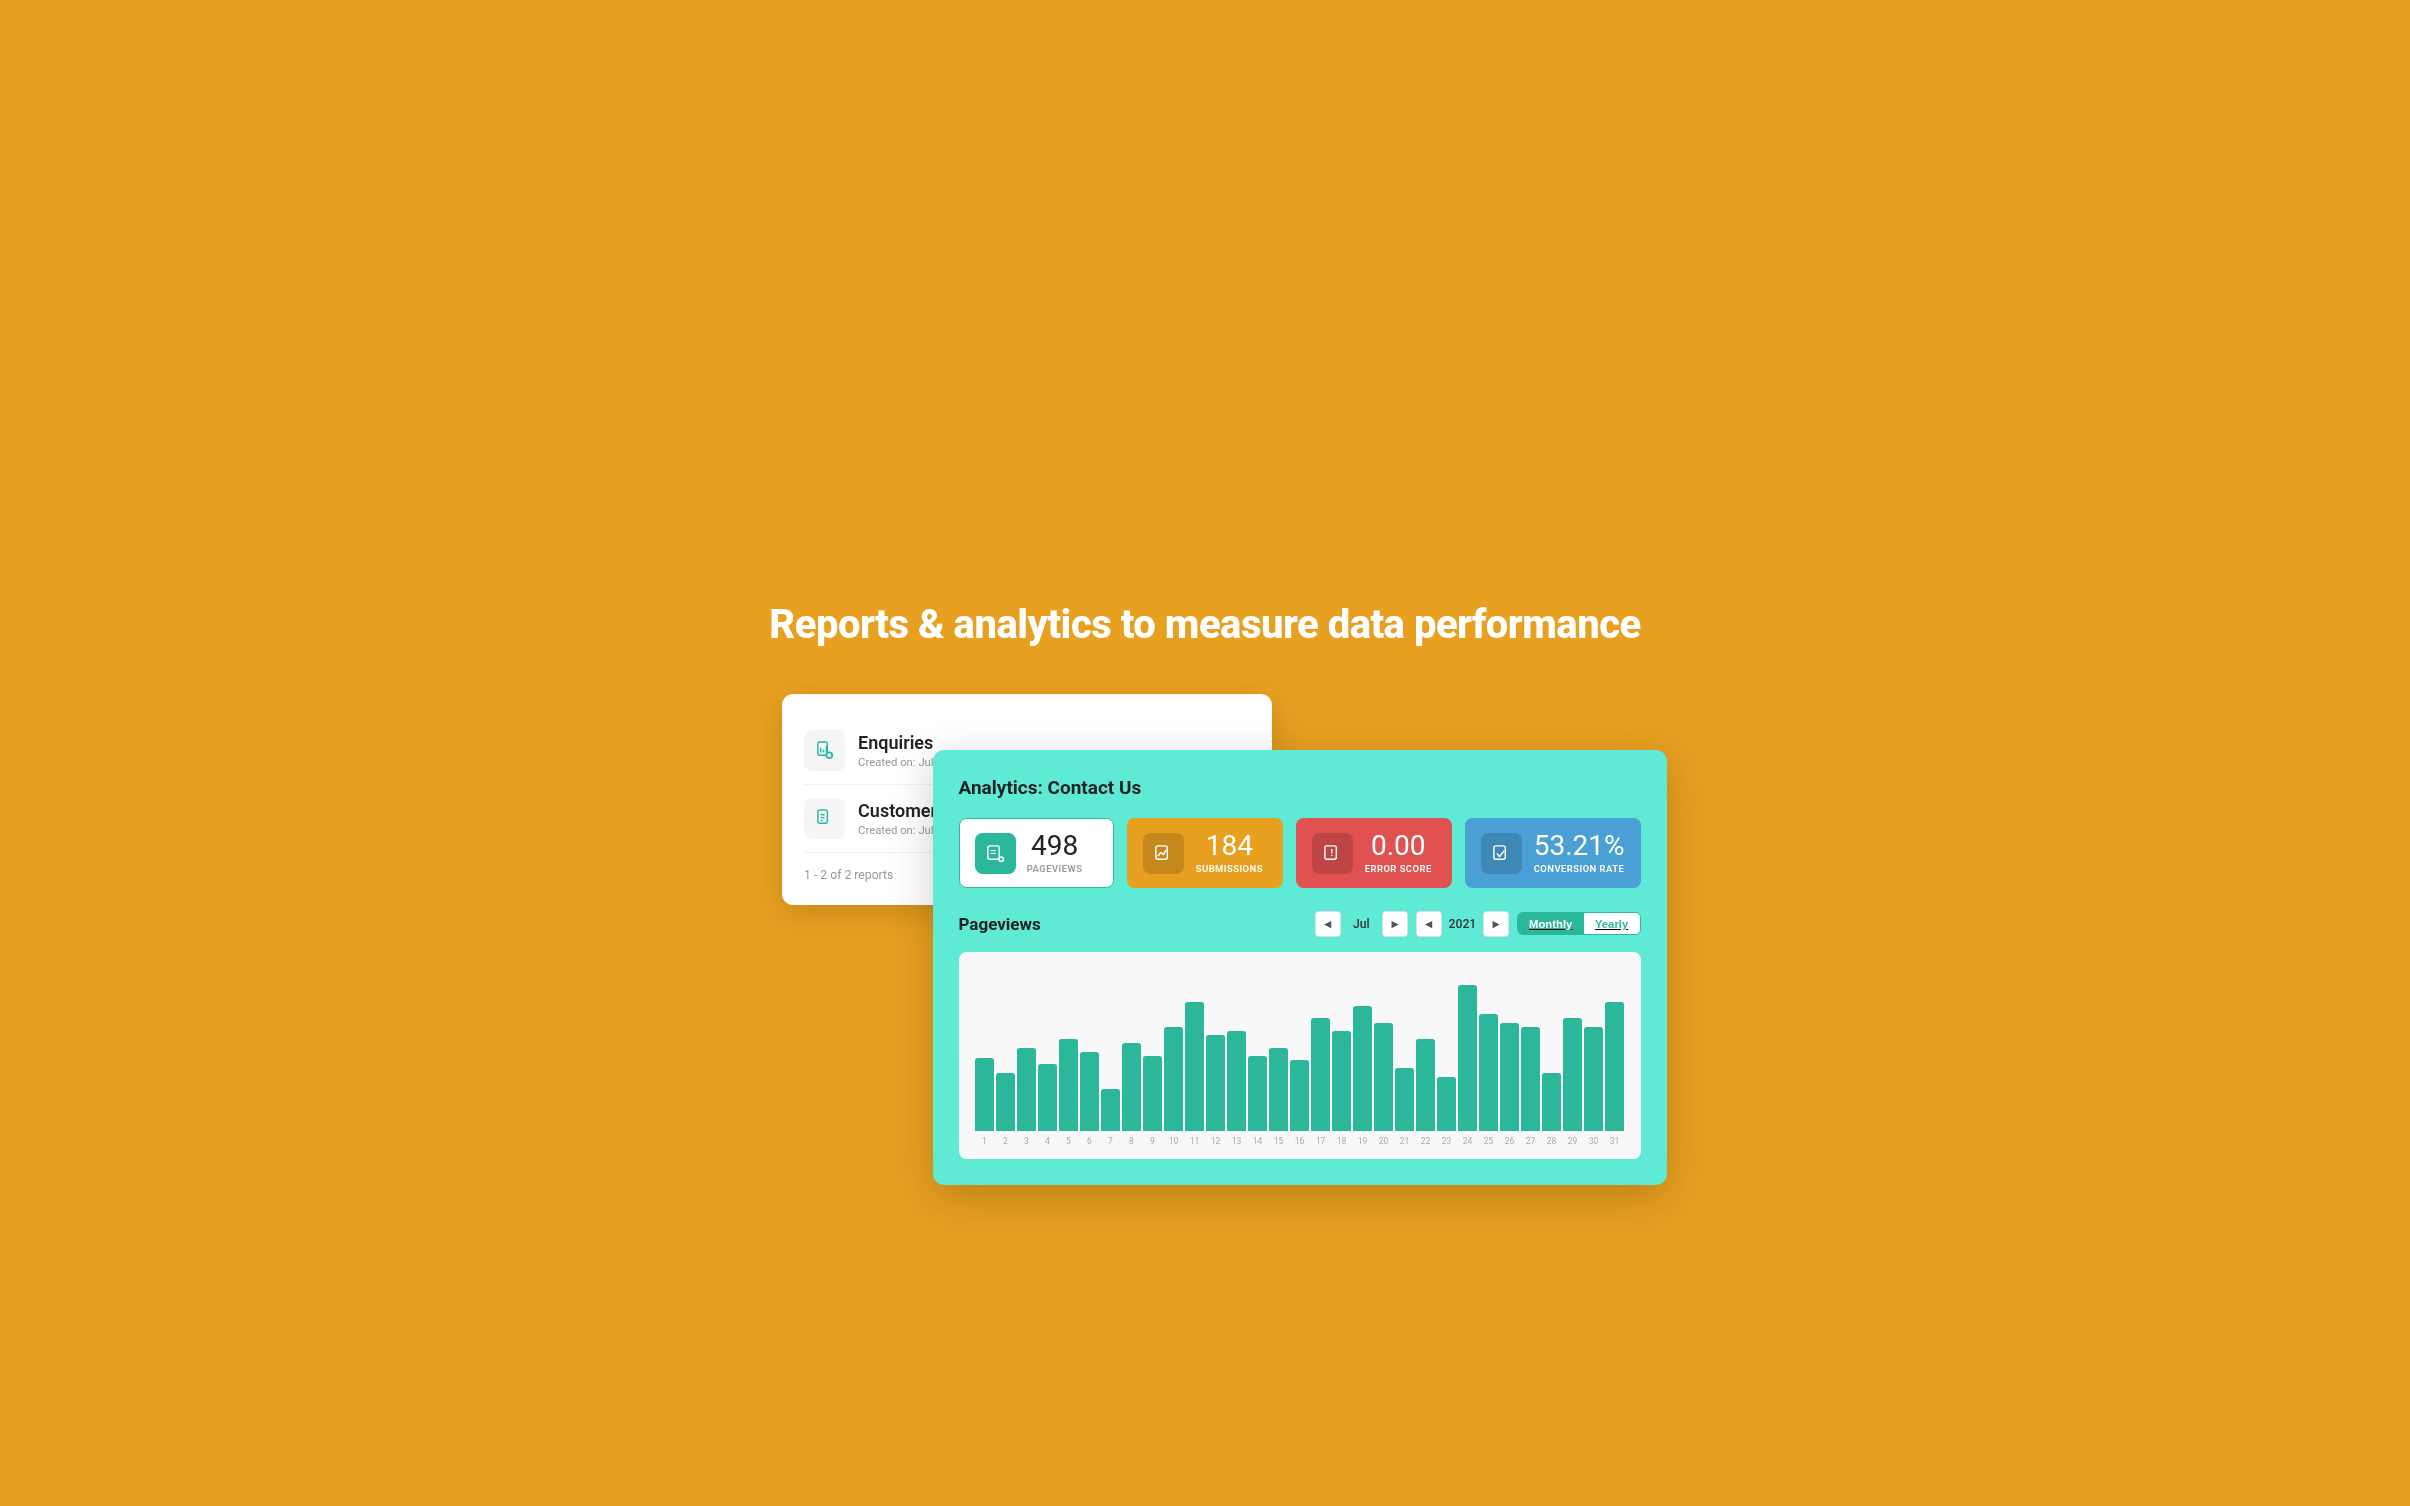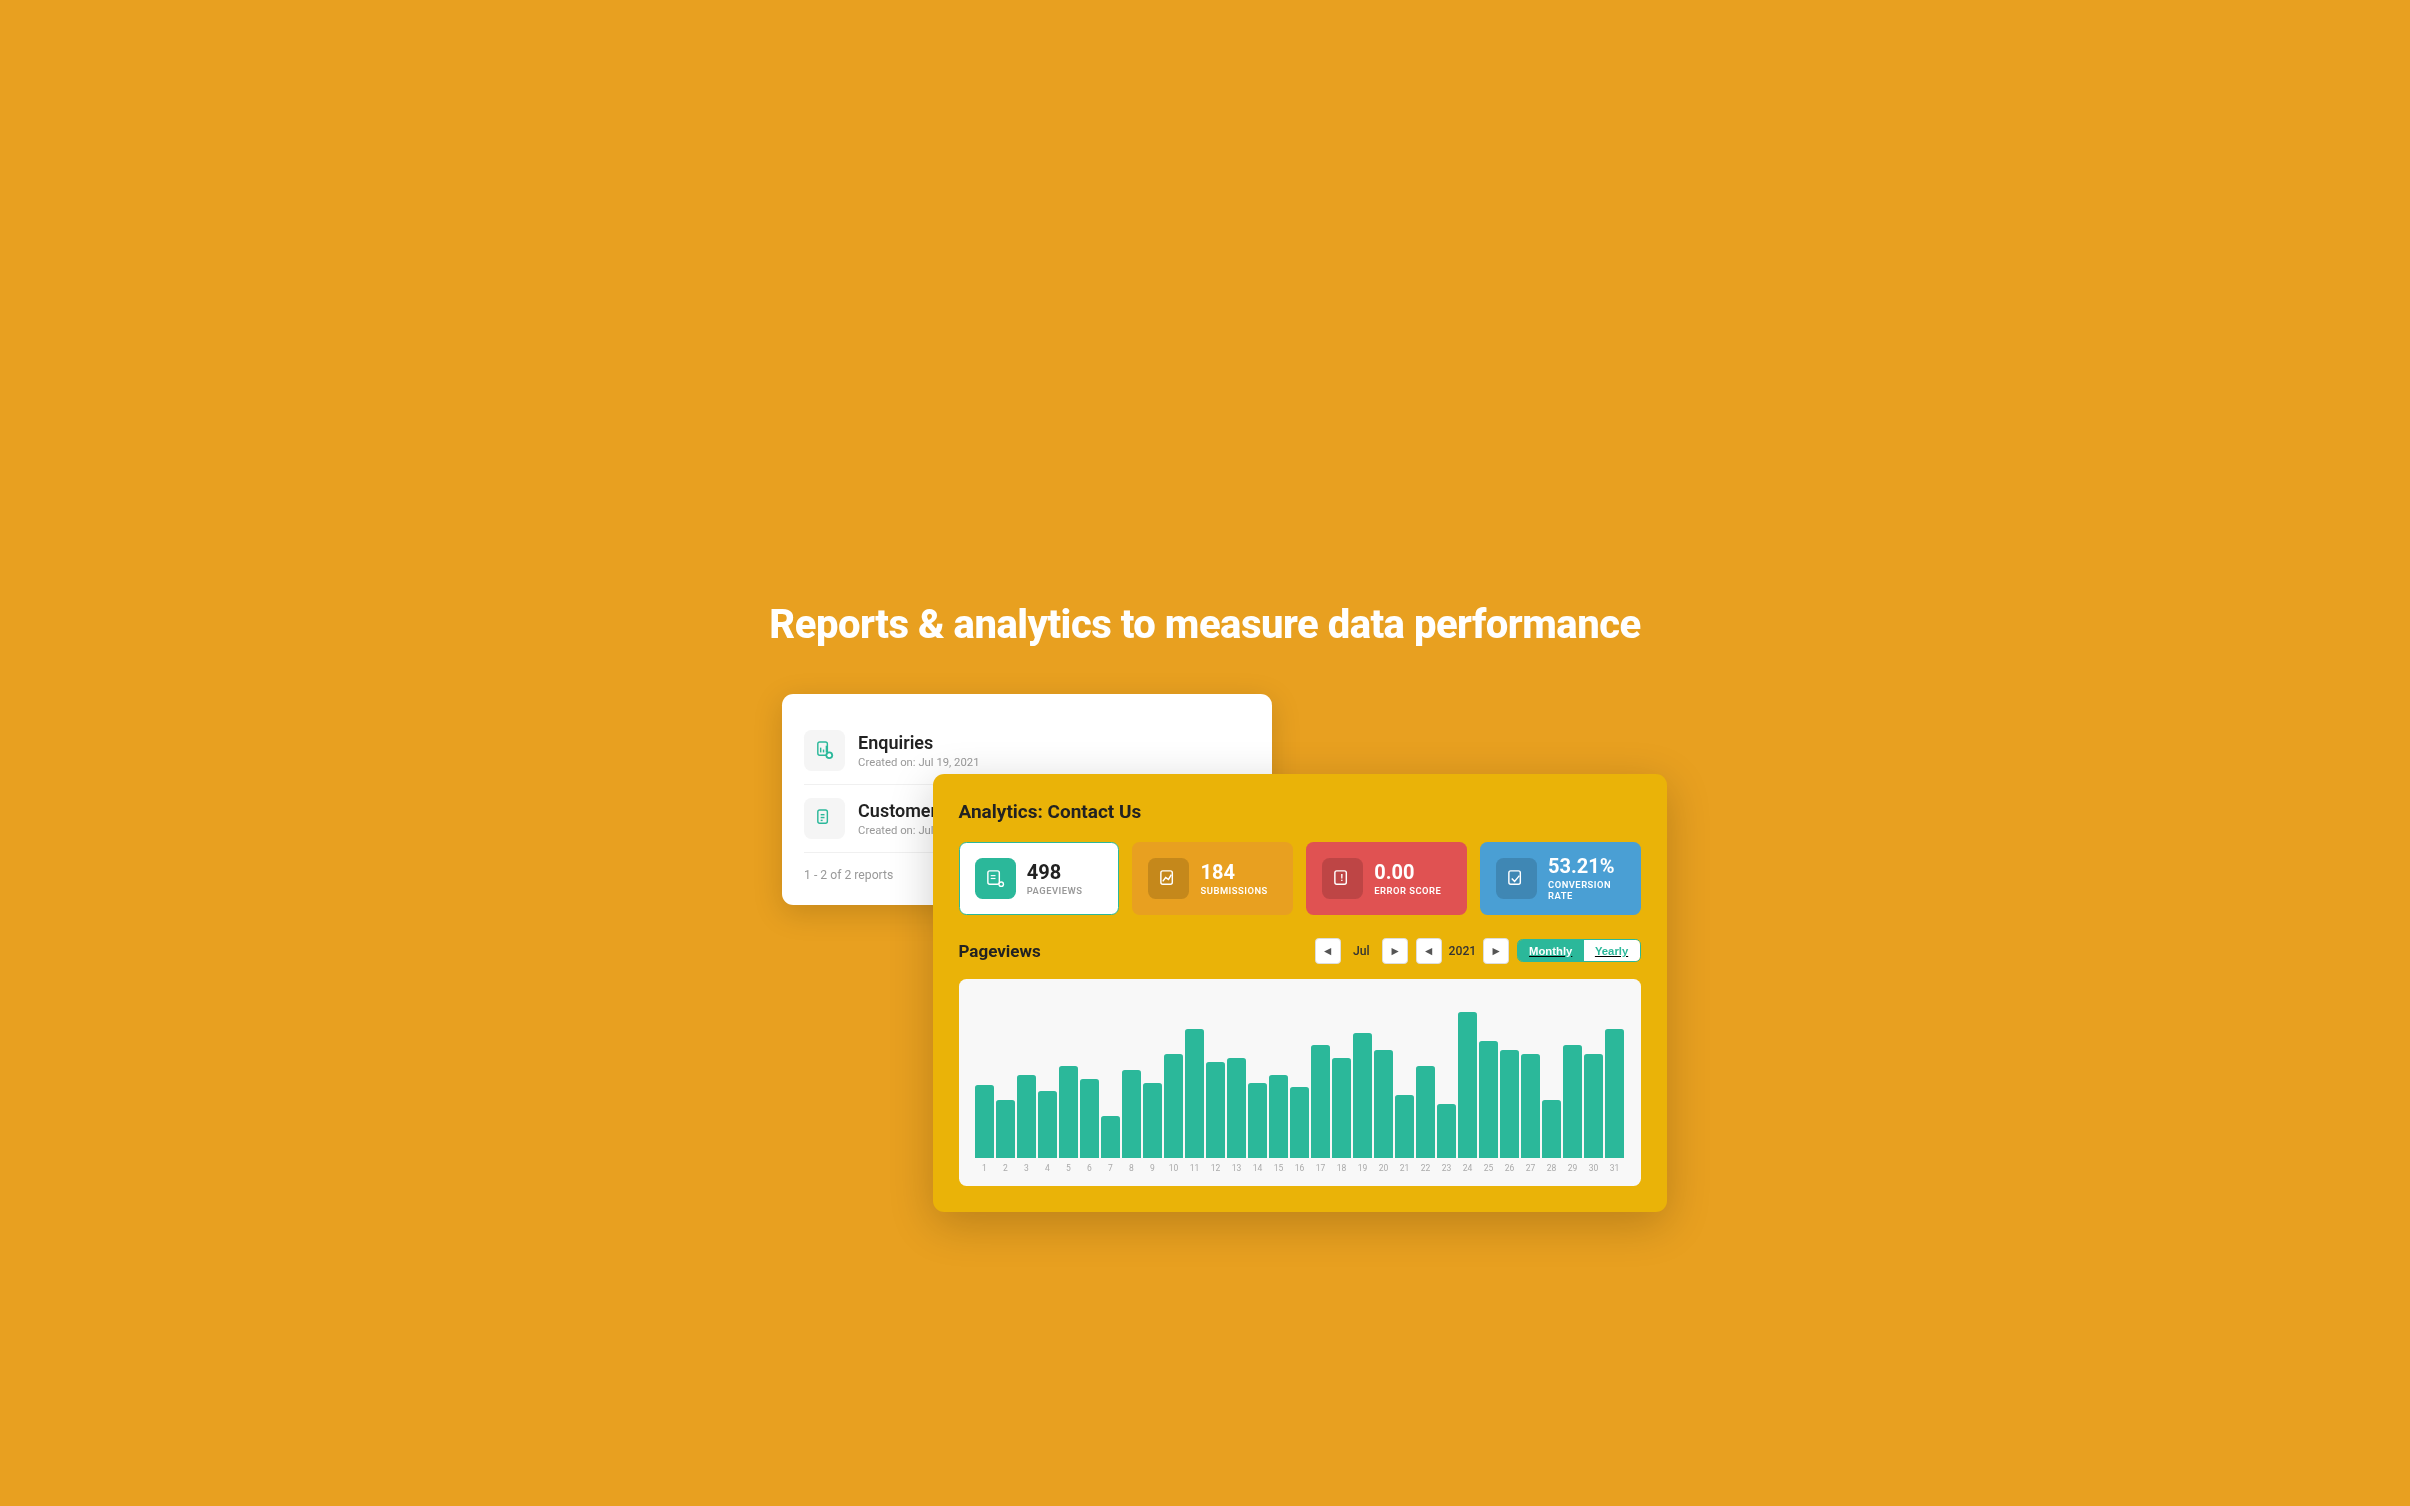--- a/index.html
+++ b/index.html
@@ -121,30 +121,29 @@
     }
 
     .reports-count {
       font-size: 12.2px;
       color: #999;
       margin-top: 15px;
     }
 
     
     .analytics-card {
-      background: #eab308;
+      background: #5eead4;
       border-radius: 11.3px;
       padding: 26px;
       box-shadow: 0 11.3px 45px rgba(0,0,0,0.20);
       width: 734px;
       position: absolute;
       top: 56px;
       left: 151px;
       z-index: 2;
-      margin-top: 24px;
     }
 
     .analytics-title {
       font-size: 19px;
       font-weight: 700;
       color: #222;
       margin-bottom: 19px;
     }
 
     
@@ -190,24 +189,25 @@
       justify-content: center;
       flex-shrink: 0;
     }
 
     .metric-card.green .metric-icon { background: #2BB89A; }
     .metric-card.orange .metric-icon { background: rgba(0,0,0,0.15); }
     .metric-card.red .metric-icon { background: rgba(0,0,0,0.15); }
     .metric-card.blue .metric-icon { background: rgba(0,0,0,0.15); }
 
     .metric-value {
-      font-size: 20px;
-      font-weight: 700;
+      font-size: 28px;
+      font-weight: 400;
       line-height: 1;
       margin-bottom: 2.8px;
+      text-align: center;
     }
 
     .metric-label {
       font-size: 9.4px;
       font-weight: 600;
       letter-spacing: 0.5px;
       text-transform: uppercase;
     }
 
     .metric-card.green .metric-value { color: #222; }

